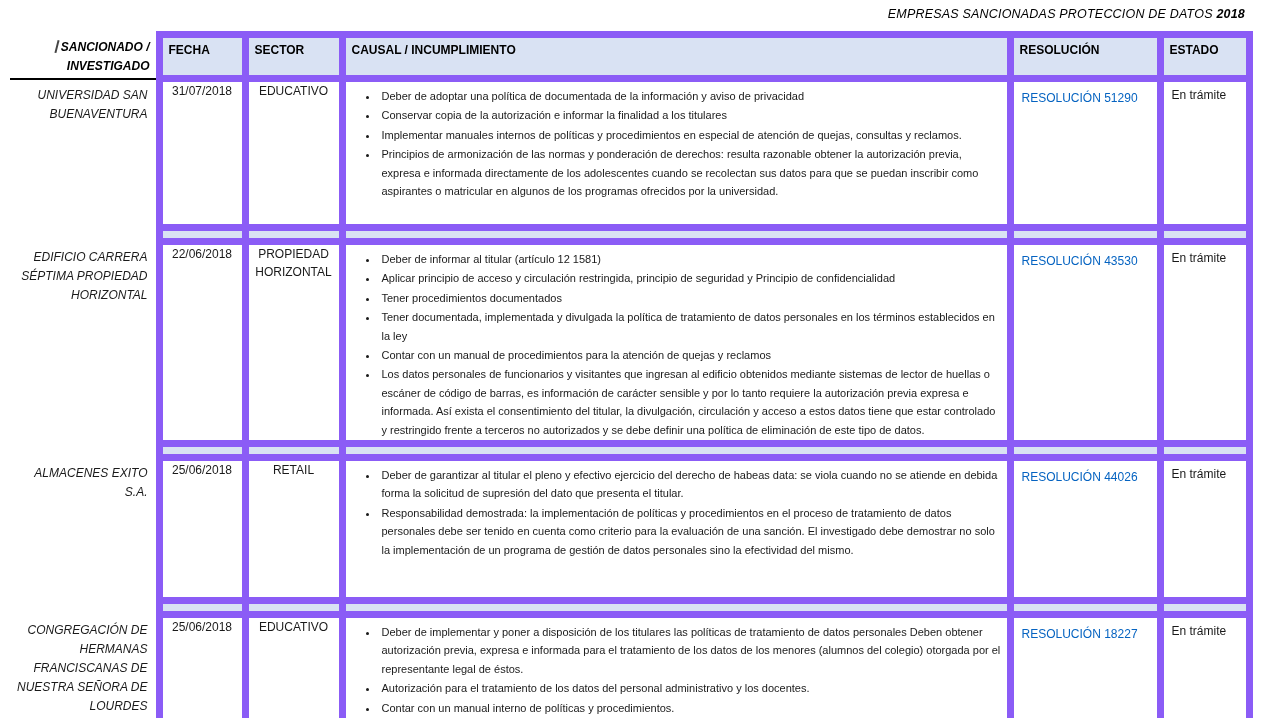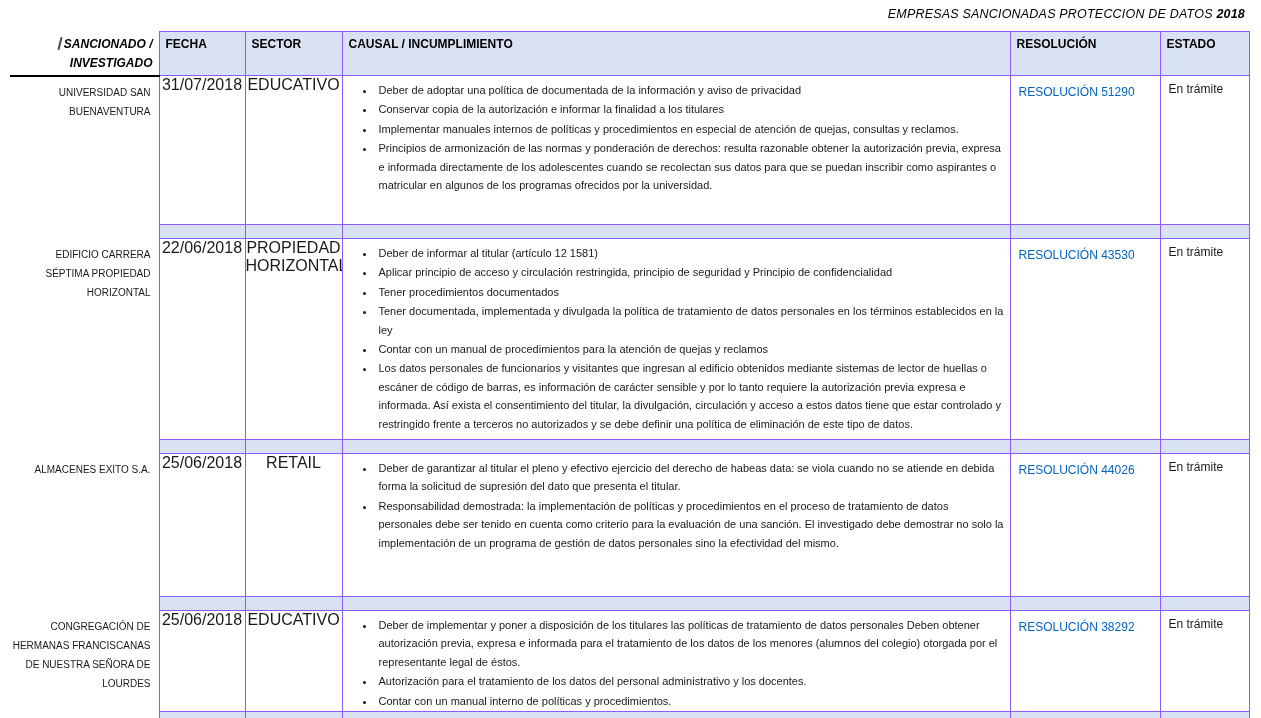--- a/index.html
+++ b/index.html
@@ -17,21 +17,21 @@
     letter-spacing: 0.2px;
   }
   .doc-title b { font-weight: bold; }
 
   table.main {
     position: absolute; left: 10px; top: 31px;
     width: 1239px;
     border-collapse: collapse; table-layout: fixed;
   }
   td, th {
-    border: 1px solid #8b5cf6;
+    border: 7px solid #8b5cf6;
     vertical-align: top;
     padding: 0;
     font-weight: normal;
     overflow: hidden;
   }
   
   .c1 { border: none; background: #fff; }
 
   
   tr.header-row th { background: #d9e2f3; font-size: 12px; font-weight: bold; text-align: left; padding: 5px 0 0 6px; color: #000; }
@@ -41,26 +41,26 @@
     padding: 3px 6px 0 0; line-height: 19px;
   }
   .text-cursor {
     display: inline-block; width: 1.5px; height: 13px;
     background: #444; transform: rotate(14deg);
     margin-right: 3px; vertical-align: -2px;
   }
 
   
   td.name-cell {
-    text-align: right;
-    font-size: 10px; line-height: 19px;
+    font-style: italic; text-align: right;
+    font-size: 12px; line-height: 19px;
     padding: 6px 8px 0 0;
   }
   td.fecha-cell, td.sector-cell {
-    text-align: center; font-size: 16px; line-height: 18px;
+    text-align: center; font-size: 12px; line-height: 18px;
     padding-top: 0;
   }
   td.causal-cell ul {
     margin: 5px 0 0 0; padding-left: 33px;
     list-style-type: disc;
   }
   td.causal-cell li {
     font-size: 11px; line-height: 18.4px;
     padding-left: 3px; padding-right: 6px;
     margin: 0 0 1px 0;
@@ -180,21 +180,21 @@
     <td class="c1 name-cell">CONGREGACIÓN DE HERMANAS FRANCISCANAS DE NUESTRA SEÑORA DE LOURDES</td>
     <td class="fecha-cell">25/06/2018</td>
     <td class="sector-cell">EDUCATIVO</td>
     <td class="causal-cell">
       <ul>
         <li>Deber de implementar y poner a disposición de los titulares las políticas de tratamiento de datos personales Deben obtener autorización previa, expresa e informada para el tratamiento de los datos de los menores (alumnos del colegio) otorgada por el representante legal de éstos.</li>
         <li>Autorización para el tratamiento de los datos del personal administrativo y los docentes.</li>
         <li>Contar con un manual interno de políticas y procedimientos.</li>
       </ul>
     </td>
-    <td class="res-cell"><a>RESOLUCIÓN 38292</a></td>
+    <td class="res-cell"><a>RESOLUCIÓN 18227</a></td>
     <td class="estado-cell">En trámite</td>
   </tr>
 
   <tr class="sep-row" style="height:16px">
     <td class="c1"></td>
     <td></td>
     <td></td>
     <td></td>
     <td></td>
     <td></td>

